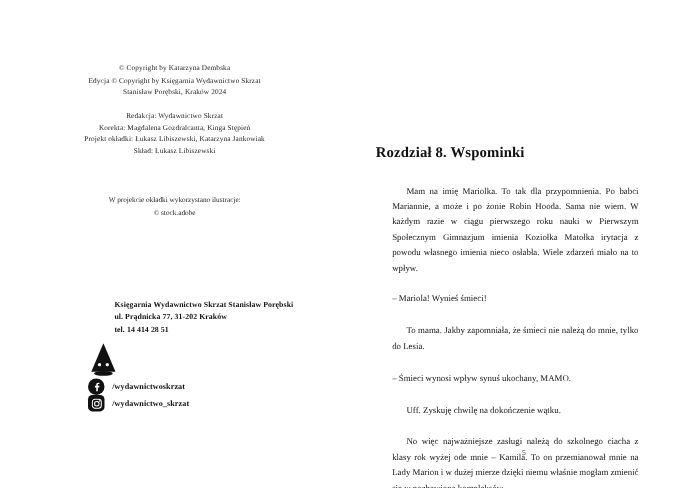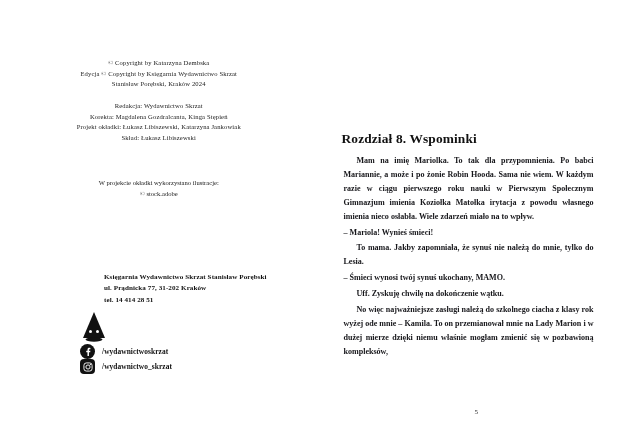--- a/index.html
+++ b/index.html
@@ -133,23 +133,22 @@
     top: 152px;
     width: 254px;
     font-size: 8.05px;
     line-height: 1.73;
     color: #16161a;
     text-align: justify;
     text-justify: inter-word;
     hyphens: manual;
   }
   .body-text p {
-    margin: 2px;
+    margin: 15px;
     text-indent: 13px;
-    font-weight: bold;
   }
   .body-text p.noindent { text-indent: 0; }
   .folio {
     position: absolute;
     left: 0;
     right: 0;
     bottom: 28px;
     text-align: center;
     font-size: 7px;
     color: #2a2a2a;
@@ -217,22 +216,22 @@
       </div>
     </div>
   </div>
 
   <div class="page page-right">
     <h1 class="chapter-title">Rozdział 8. Wspominki</h1>
 
     <div class="body-text">
       <p>Mam na imię Mariolka. To tak dla przypomnienia. Po babci Mariannie, a może i po żonie Robin Hooda. Sama nie wiem. W każdym razie w ciągu pierwszego roku nauki w Pierwszym Społecznym Gimnazjum imienia Koziołka Matołka irytacja z powodu własnego imienia nieco osłabła. Wiele zdarzeń miało na to wpływ.</p>
       <p class="noindent">– Mariola! Wynieś śmieci!</p>
-      <p>To mama. Jakby zapomniała, że synuś nie należą do mnie, tylko do Lesia.</p>
-      <p class="noindent">– Śmieci wynosi twój synuś ukochany, MAMO.</p>
+      <p>To mama. Jakby zapomniała, że śmieci nie należą do mnie, tylko do Lesia.</p>
+      <p class="noindent">– Śmieci wynosi wpływ synuś ukochany, MAMO.</p>
       <p>Uff. Zyskuję chwilę na dokończenie wątku.</p>
       <p>No więc najważniejsze zasługi należą do szkolnego ciacha z klasy rok wyżej ode mnie – Kamila. To on przemianował mnie na Lady Marion i w dużej mierze dzięki niemu właśnie mogłam zmienić się w pozbawioną kompleksów,</p>
     </div>
 
     <div class="folio">5</div>
   </div>
 
 </div>
 
 </body></html>

